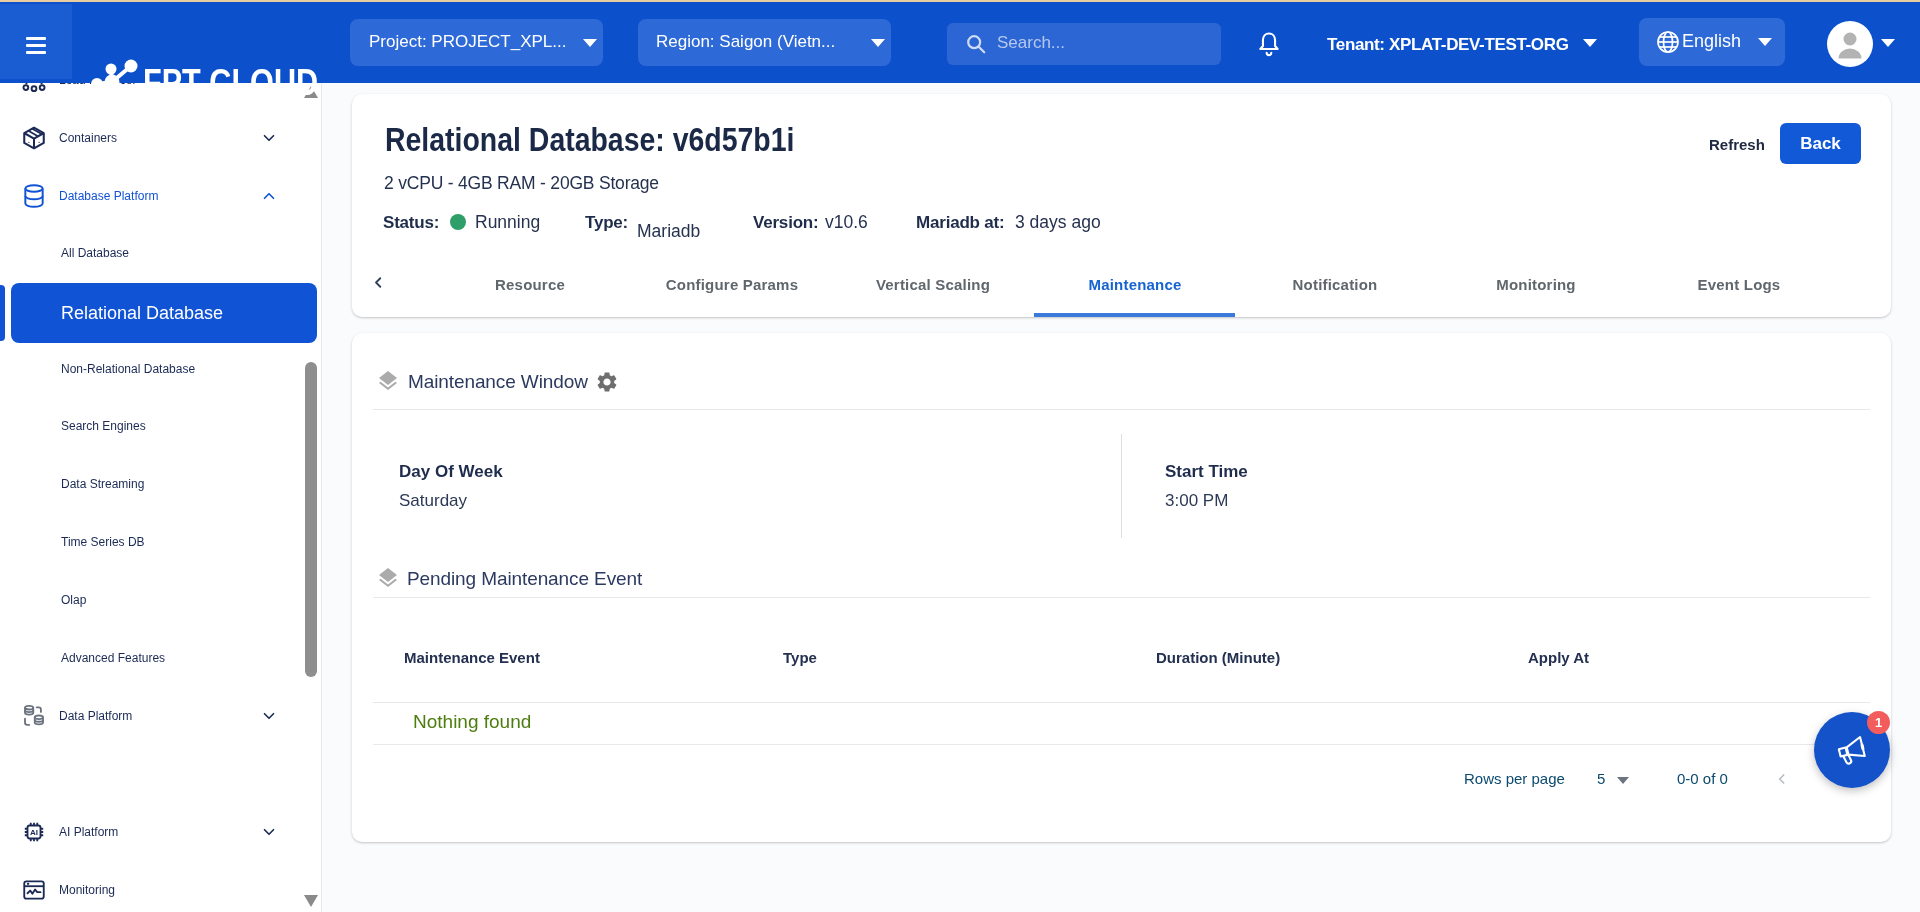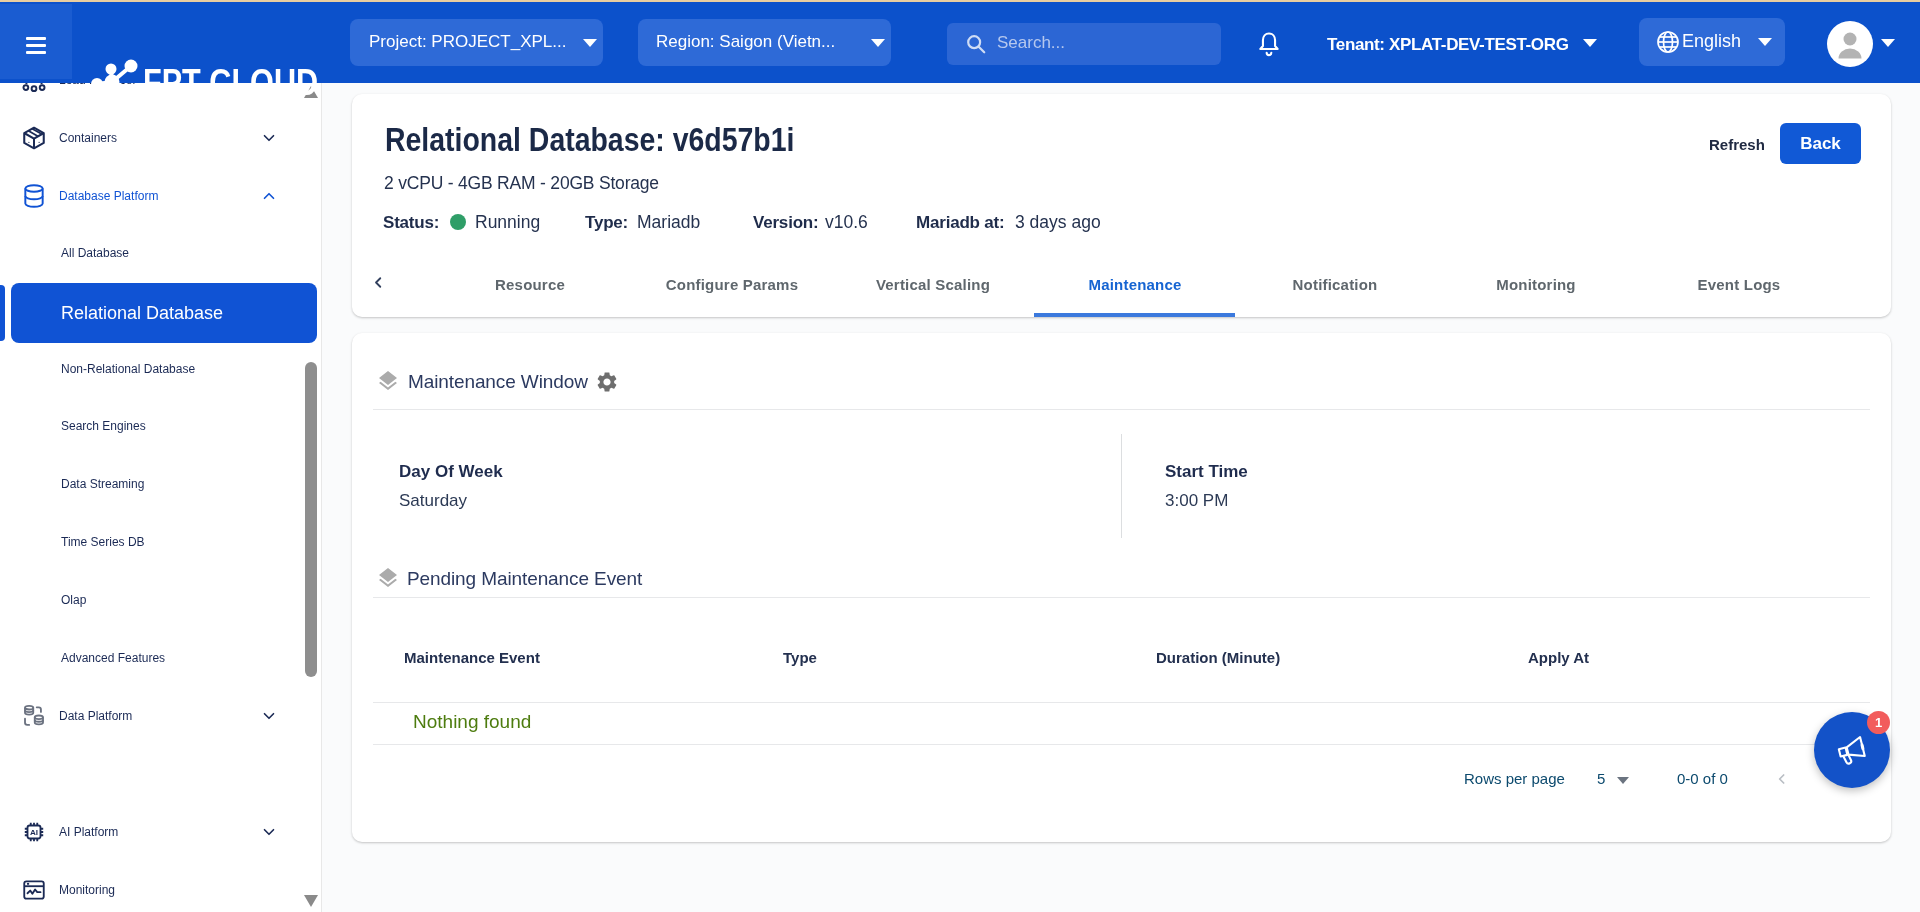--- a/index.html
+++ b/index.html
@@ -165,21 +165,21 @@
 </div>
 <div id="main"></div>
 <div class="card" id="card1"></div>
 <div class="card" id="card2"></div>
 <div id="title">Relational Database: v6d57b1i</div>
 <div id="subtitle">2 vCPU - 4GB RAM - 20GB Storage</div>
 <div class="statusrow" style="left:383px;"><b>Status:</b></div>
 <div style="position:absolute;left:450px;top:214px;width:16px;height:16px;border-radius:50%;background:#2f9e68;"></div>
 <div class="statusrow" style="left:475px;">Running</div>
 <div class="statusrow" style="left:585px;"><b>Type:</b></div>
-<div class="statusrow" style="left:637px;">Mariadb</div>
+<div class="statusrow" style="left:637px;margin-top:9px;">Mariadb</div>
 <div class="statusrow" style="left:753px;"><b>Version:</b></div>
 <div class="statusrow" style="left:825px;">v10.6</div>
 <div class="statusrow" style="left:916px;"><b>Mariadb at:</b></div>
 <div class="statusrow" style="left:1015px;">3 days ago</div>
 <div id="refresh">Refresh</div>
 <div id="backbtn">Back</div>
 <svg width="17" height="17" viewBox="0 0 24 24" style="position:absolute;left:370px;top:274px;" fill="none" stroke="#32405e" stroke-width="2.6" stroke-linecap="round" stroke-linejoin="round">
     <path d="M14.5 6l-6 6 6 6"></path>
   </svg>
 <div class="tab" style="left:530px;">Resource</div>

